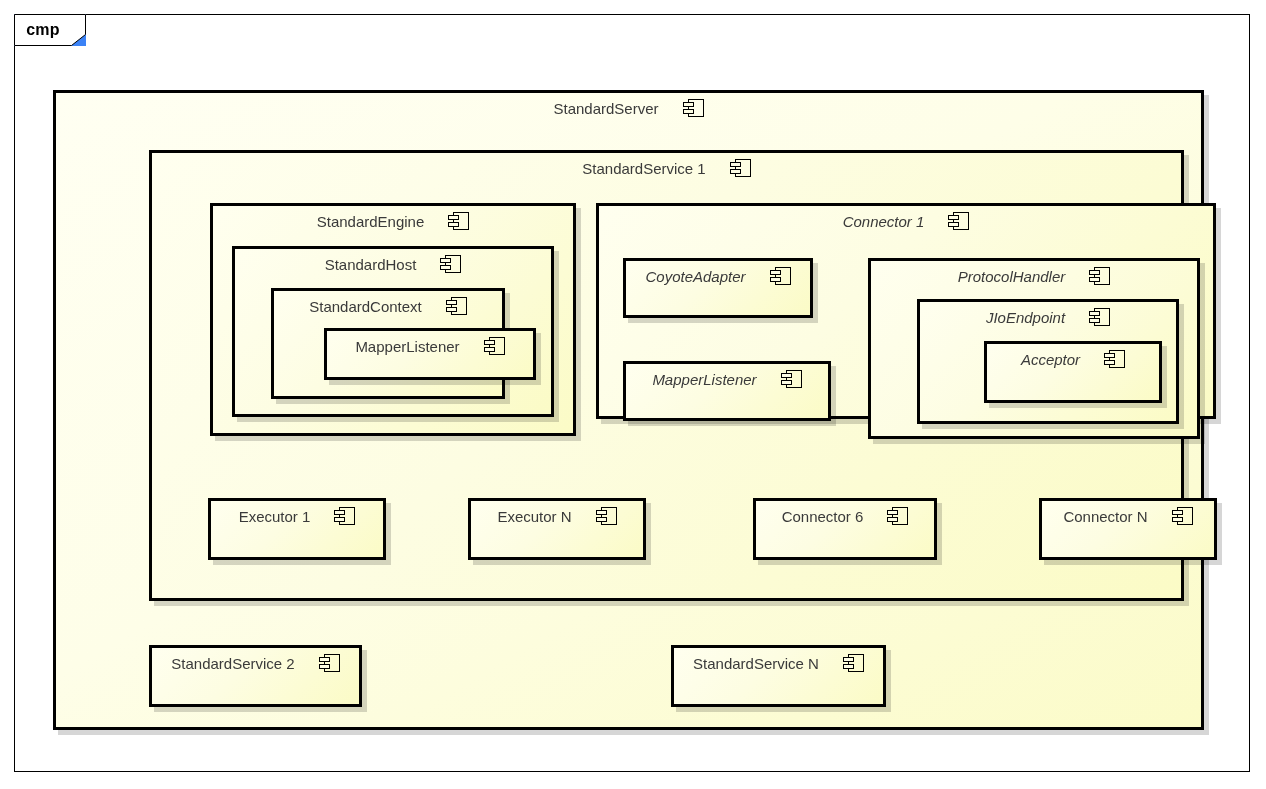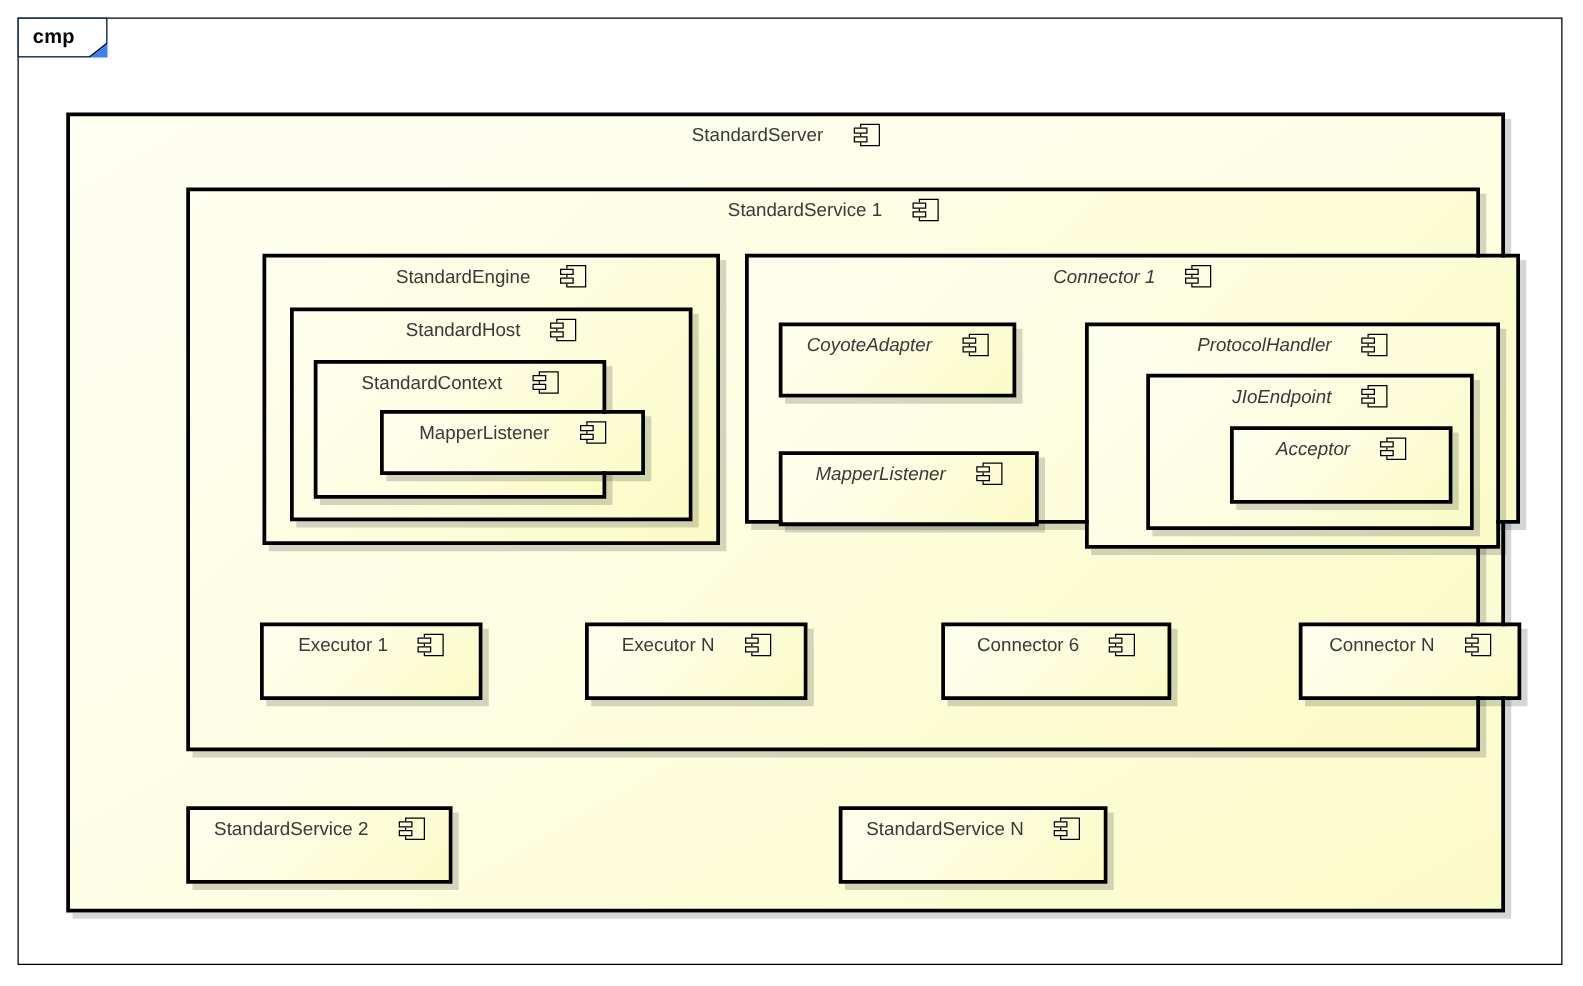--- a/index.html
+++ b/index.html
@@ -114,21 +114,21 @@
     background: #fdfde4;
   }
   .comp-icon .tab.t1 { top: 3px; }
   .comp-icon .tab.t2 { top: 10px; }
 
   
   #box-standardserver   { left: 38px;  top: 75px;  width: 1151px; height: 640px; }
   #box-standardservice1 { left: 93px;  top: 57px;  width: 1035px; height: 451px; }
   #box-standardengine   { left: 58px;  top: 50px;  width: 366px;  height: 233px; }
   #box-standardhost     { left: 19px;  top: 40px;  width: 322px;  height: 171px; }
-  #box-standardcontext  { left: 16px;  top: 39px;  width: 234px;  height: 111px; }
+  #box-standardcontext  { left: 36px;  top: 39px;  width: 234px;  height: 111px; }
   #box-standardwrapper  { left: 50px;  top: 37px;  width: 212px;  height: 52px; }
 
   #box-connector1       { left: 444px; top: 50px;  width: 620px;  height: 216px; font-style: italic; }
   #box-coyoteadapter    { left: 24px;  top: 52px;  width: 190px;  height: 60px; }
   #box-mapperlistener   { left: 24px;  top: 155px; width: 208px;  height: 60px; }
   #box-protocolhandler  { left: 269px; top: 52px;  width: 332px;  height: 181px; }
   #box-jioendpoint      { left: 46px;  top: 38px;  width: 262px;  height: 125px; }
   #box-acceptor         { left: 64px;  top: 39px;  width: 178px;  height: 62px; padding-left: 12px; }
 
   #box-executor1        { left: 56px;  top: 345px; width: 178px;  height: 62px; }

